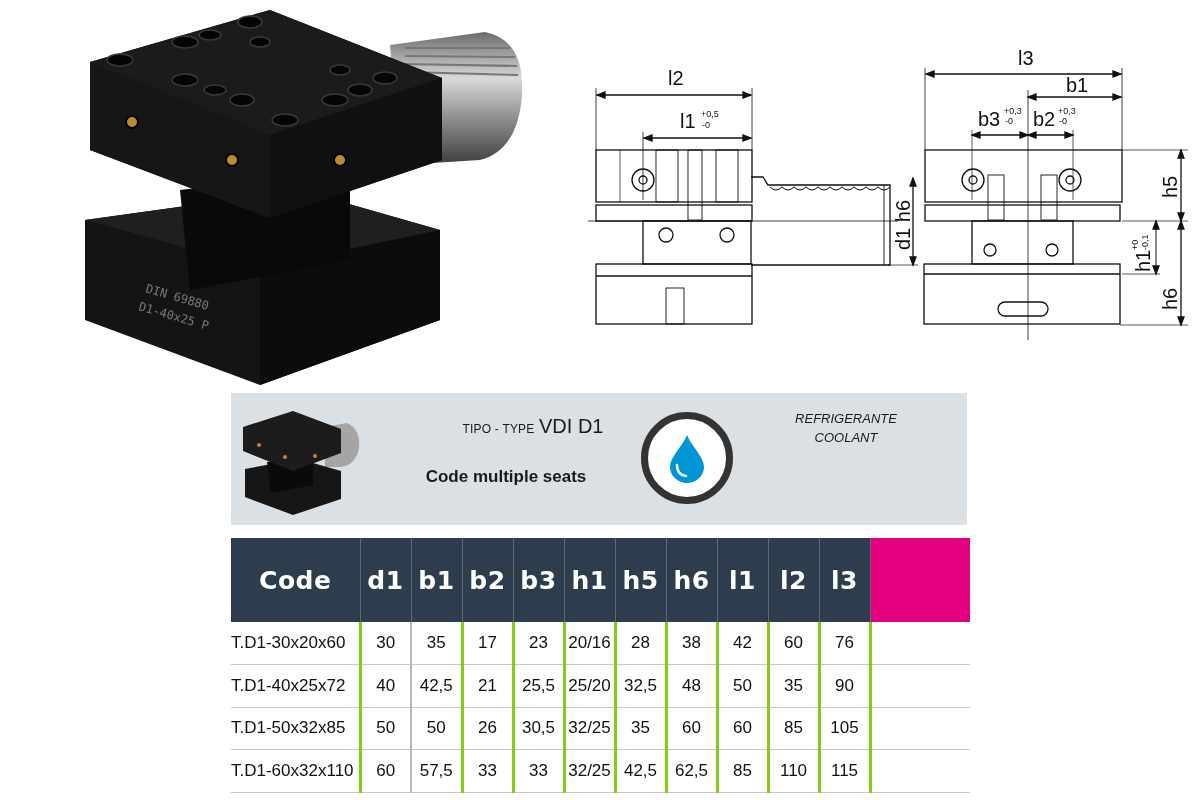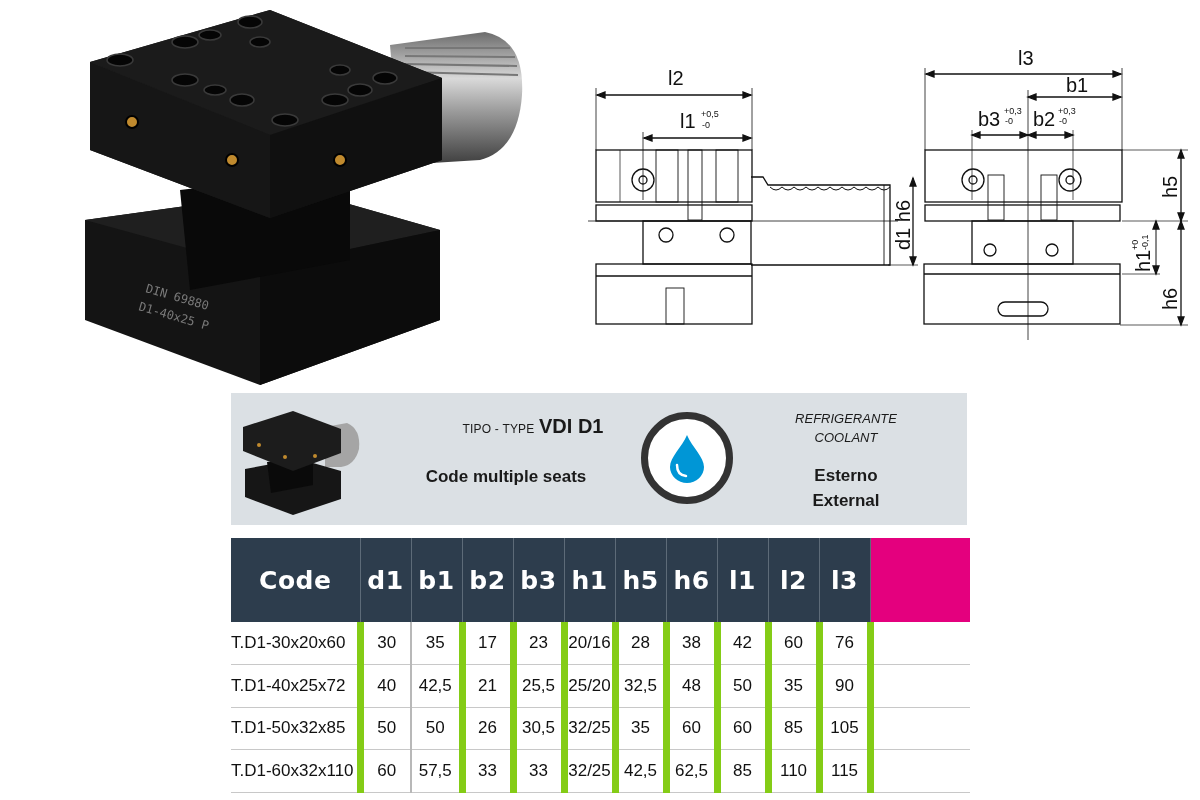--- a/index.html
+++ b/index.html
@@ -13,32 +13,32 @@
   .drawing { position: absolute; }
   .drawing svg text { font-family: "Liberation Sans", sans-serif; fill: #111; }
   .side-view { left: 588px; top: 40px; width: 340px; height: 300px; }
   .front-view { left: 918px; top: 40px; width: 282px; height: 300px; }
 
   
   .banner { position: absolute; left: 231px; top: 393px; width: 736px; height: 132px; background: #dbe0e4; }
   .banner .thumb { position: absolute; left: 6px; top: 14px; width: 128px; height: 110px; }
   .type-line { position: absolute; left: 185px; top: 22px; width: 190px; text-align: center; white-space: nowrap; }
   .type-small { font-size: 12px; letter-spacing: 0.2px; margin-left: 44px; }
-  .type-big { font-size: 20px; font-weight: bold; }
+  .type-big { font-size: 20px; font-weight: normal; }
   .seats { position: absolute; left: 160px; top: 72px; width: 230px; text-align: center; font-size: 17px; font-weight: bold; line-height: 24px; }
   .coolant-icon { position: absolute; left: 410px; top: 19px; width: 92px; height: 92px; border-radius: 50%; background: #fff; border: 7px solid #333; }
   .coolant-icon svg { position: absolute; left: 18px; top: 14px; }
   .coolant-head { position: absolute; left: 530px; top: 16px; width: 170px; text-align: center; font-size: 13px; line-height: 19px; font-style: italic; }
   .coolant-type { position: absolute; left: 530px; top: 70px; width: 170px; text-align: center; font-size: 17px; font-weight: bold; line-height: 25px; }
 
   
   table.spec { position: absolute; left: 231px; top: 538px; border-collapse: collapse; table-layout: fixed; }
   table.spec th { background: #2d3d4d; color: #fff; font-size: 25px; font-weight: bold; height: 84px; border-right: 1px solid #5d6b78; text-align: center; font-family: "DejaVu Sans", sans-serif; letter-spacing: 0.5px; }
   table.spec th.accent { background: #e4007e; border-right: none; }
-  table.spec td { height: 42.5px; font-size: 17px; text-align: center; border-bottom: 1.5px solid #c8c8c8; border-right: 7px solid #84cc16; color: #111; }
+  table.spec td { height: 42.5px; font-size: 17px; text-align: center; border-bottom: 1.5px solid #c8c8c8; border-right: 3px solid #84cc16; color: #111; }
   table.spec td.code { text-align: left; padding-left: 0; font-size: 17px; }
   table.spec td.last { border-right: none; }
   table.spec td.d1 { border-right: 2px solid #b8b8b8; }
 </style>
 </head>
 <body>
 
 <div class="photo">
   <svg width="470" height="390" viewBox="0 0 470 390">
     <defs>
@@ -232,24 +232,20 @@
   </div>
   <div class="coolant-icon">
     <svg width="42" height="50" viewBox="0 0 42 50">
       <path d="M21 2 C26 14 38 24 38 34 A17 16 0 0 1 4 34 C4 24 16 14 21 2 Z" fill="#0096d6"></path>
       <path d="M11 32 Q11 42 20 43" stroke="#fff" stroke-width="2.5" fill="none" stroke-linecap="round"></path>
     </svg>
   </div>
   <div class="coolant-head">
     <div>REFRIGERANTE</div>
     <div>COOLANT</div>
-  </div>
-  <div class="coolant-type">
-    <div>Esterno</div>
-    <div>External</div>
   </div>
 </div>
 
 <table class="spec">
   <colgroup>
     <col style="width:129px">
       <col style="width:51px">
       <col style="width:51px">
       <col style="width:51px">
     <col style="width:51px">

